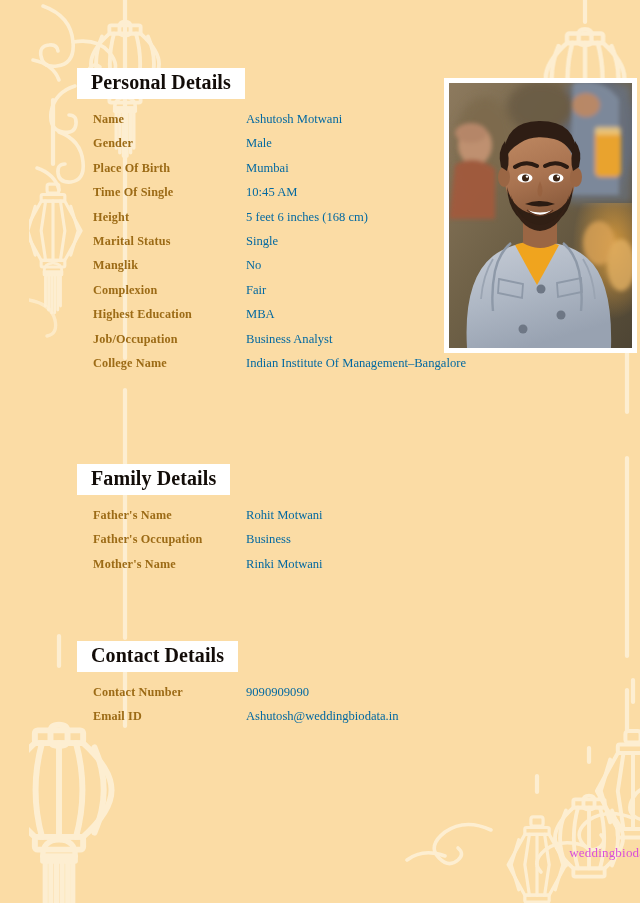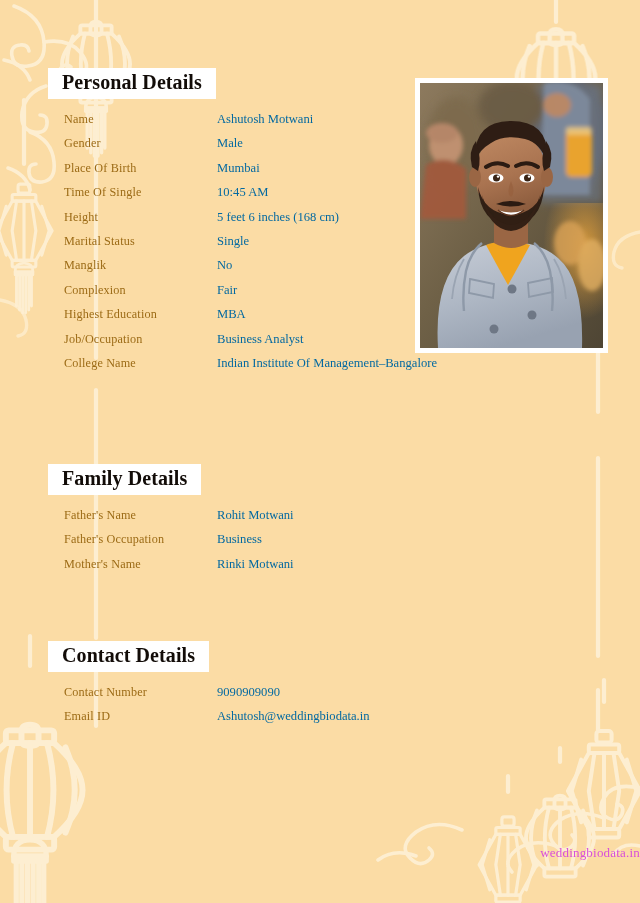--- a/index.html
+++ b/index.html
@@ -1,40 +1,40 @@
 <!DOCTYPE html>
 <html><head>
 <meta charset="utf-8">
 <style>
   html,body{margin:0;padding:0;}
   body{
     width:640px;height:903px;overflow:hidden;position:relative;
     background:#fbdca5;
     font-family:"Liberation Serif","DejaVu Serif",serif;
   }
-  #page{position:absolute;inset:0;overflow:hidden;}
+  #page{position:absolute;inset:0;overflow:hidden;margin-left:29px;}
 
   
   #deco{position:absolute;inset:0;width:640px;height:903px;pointer-events:none;}
 
   
   #content{position:absolute;inset:0;}
 
   .section{position:absolute;left:0;width:640px;}
   .sec-head{position:absolute;left:48px;top:0;
     background:#ffffff;
     padding:3px 14px 5px 14px;
     font-size:20px;font-weight:bold;color:#120c08;
     letter-spacing:.1px;white-space:nowrap;
     font-family:"Liberation Serif","DejaVu Serif",serif;}
 
   .rows{position:absolute;left:0;top:0;width:640px;}
   .row{position:relative;height:24.4px;}
   .lbl{position:absolute;left:64px;top:0;
-    font-size:12.2px;font-weight:normal;color:#9c6b16;
+    font-size:12.2px;font-weight:bold;color:#9c6b16;
     white-space:nowrap;letter-spacing:.15px;}
   .val{position:absolute;left:217px;top:0;
     font-size:12.6px;color:#0369a1;white-space:nowrap;}
 
   #photo-frame{position:absolute;left:415px;top:78px;width:193px;height:275px;
     background:#ffffff;padding:0;box-sizing:border-box;
     border:5px solid #ffffff;}
   #photo-img{width:100%;height:100%;display:block;}
 
   #footer{position:absolute;left:0;top:845px;width:640px;text-align:right;

